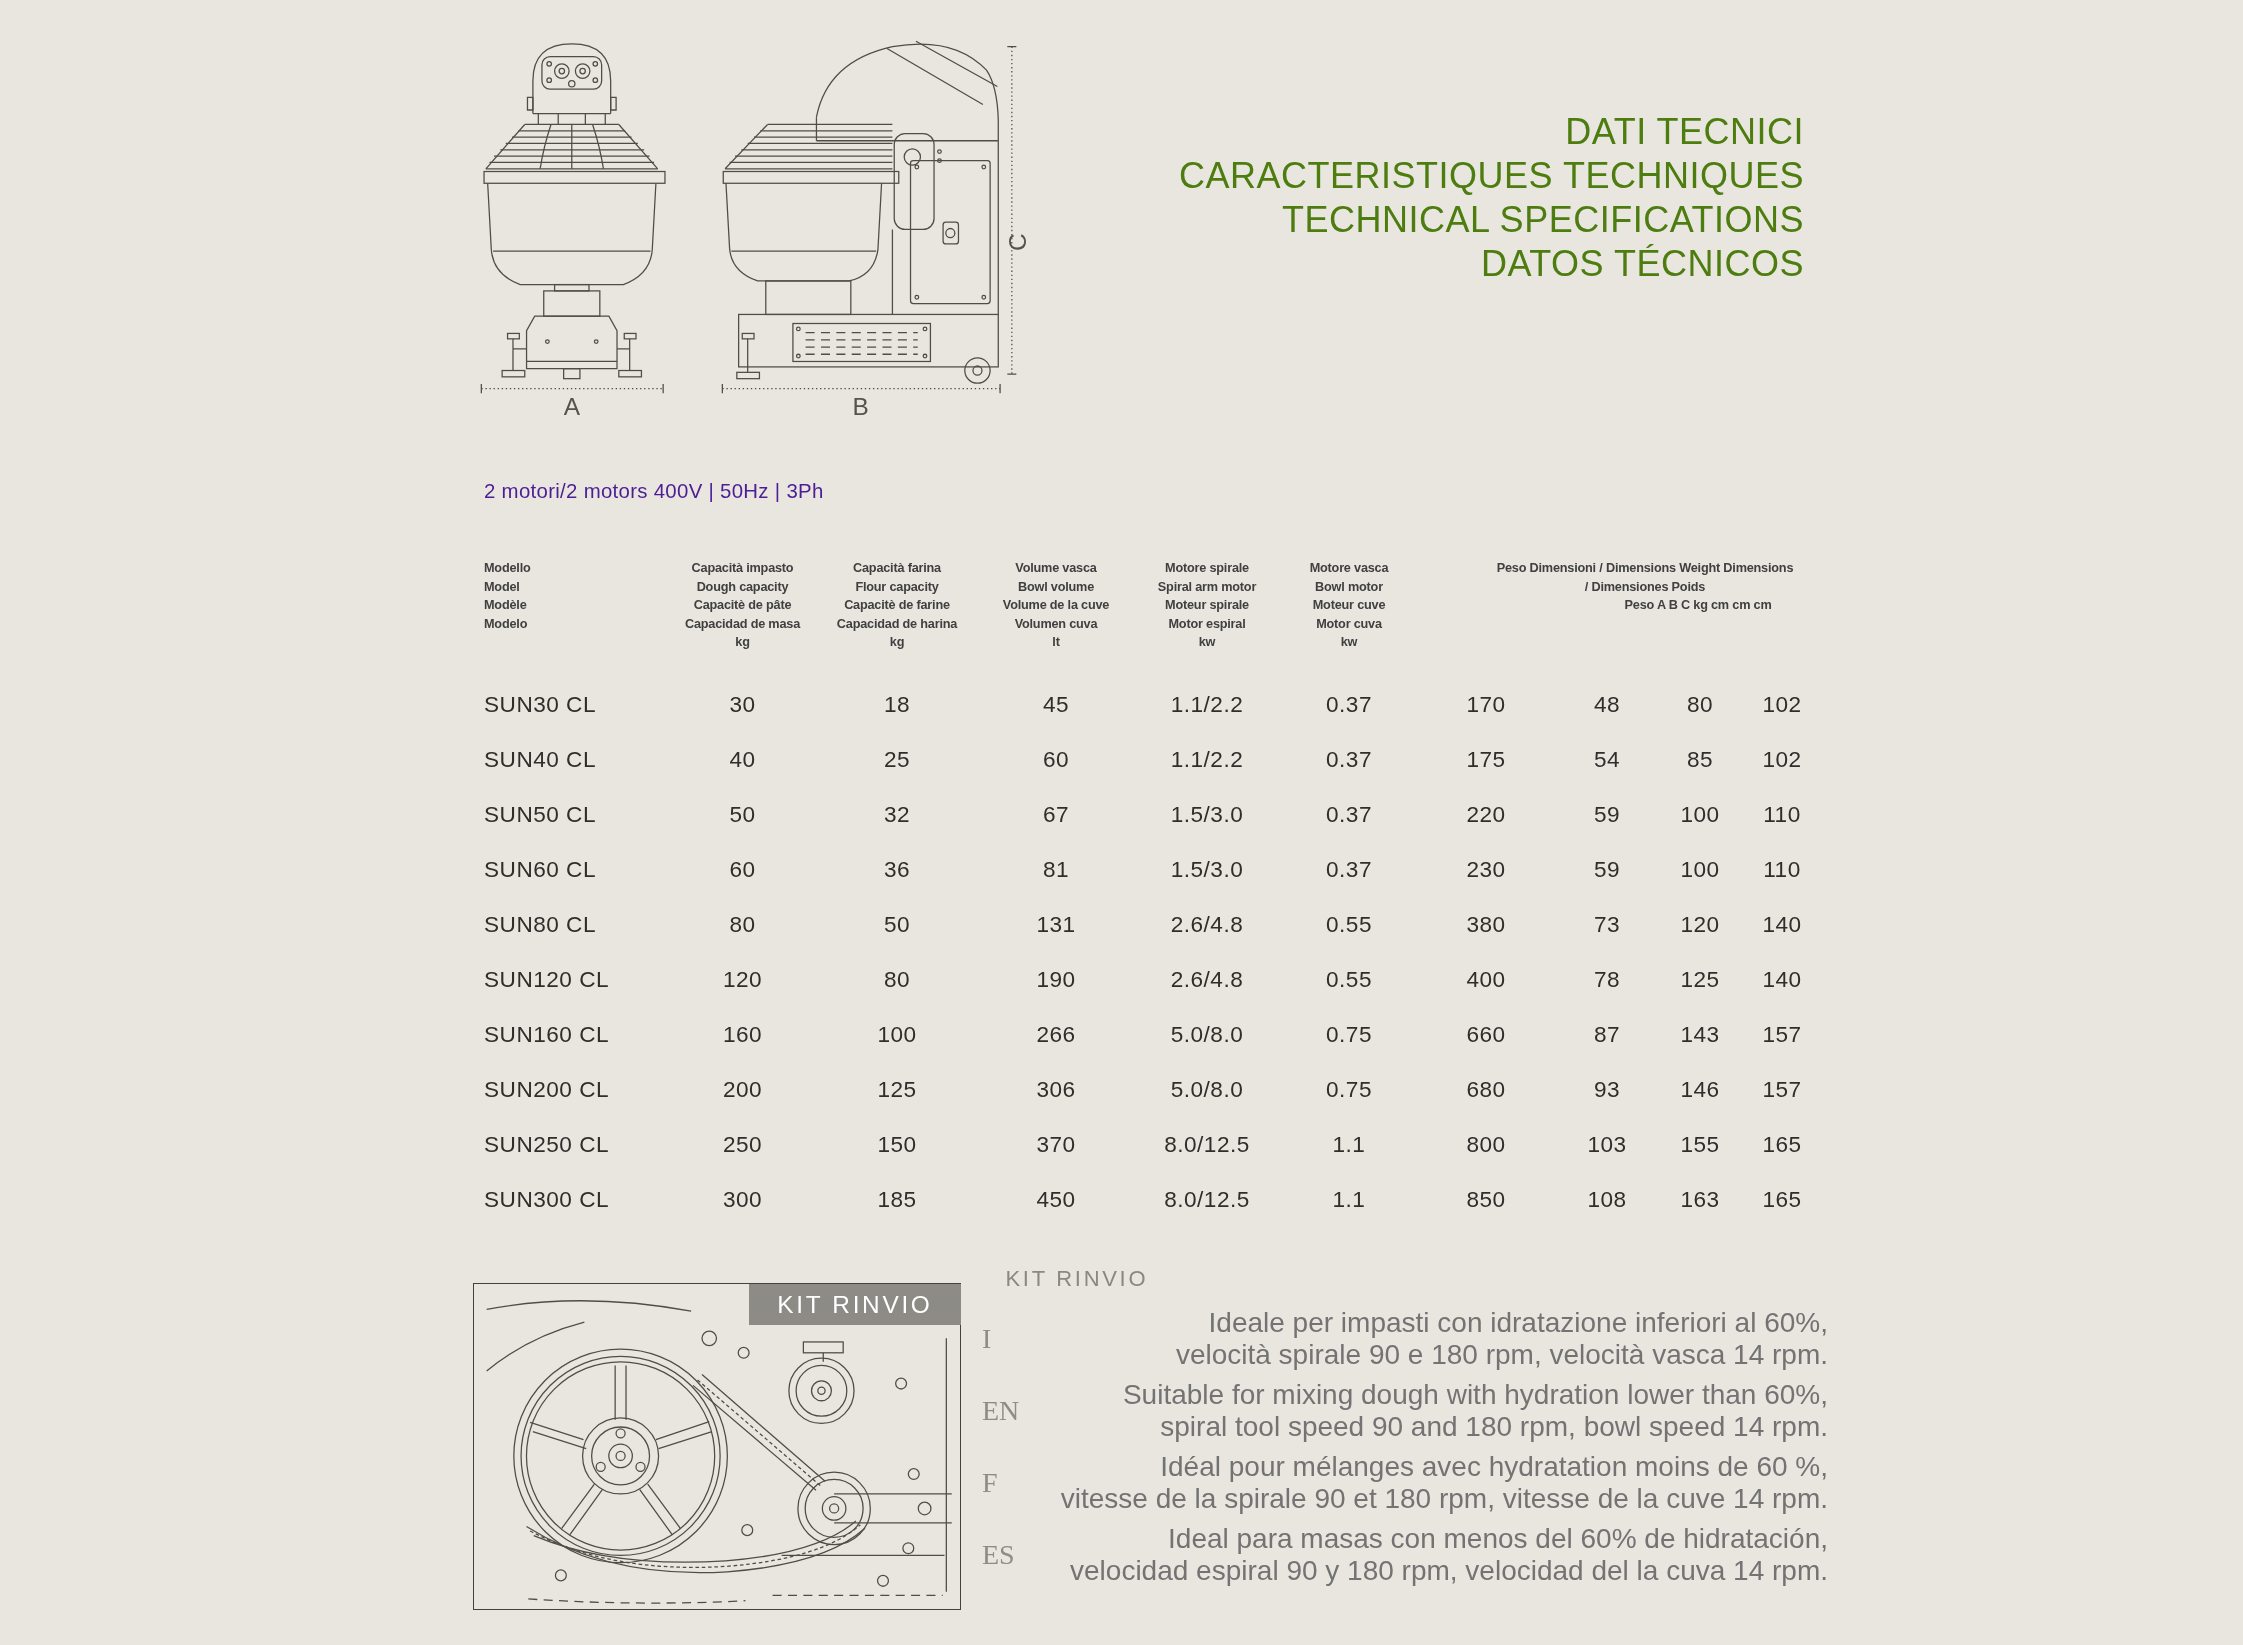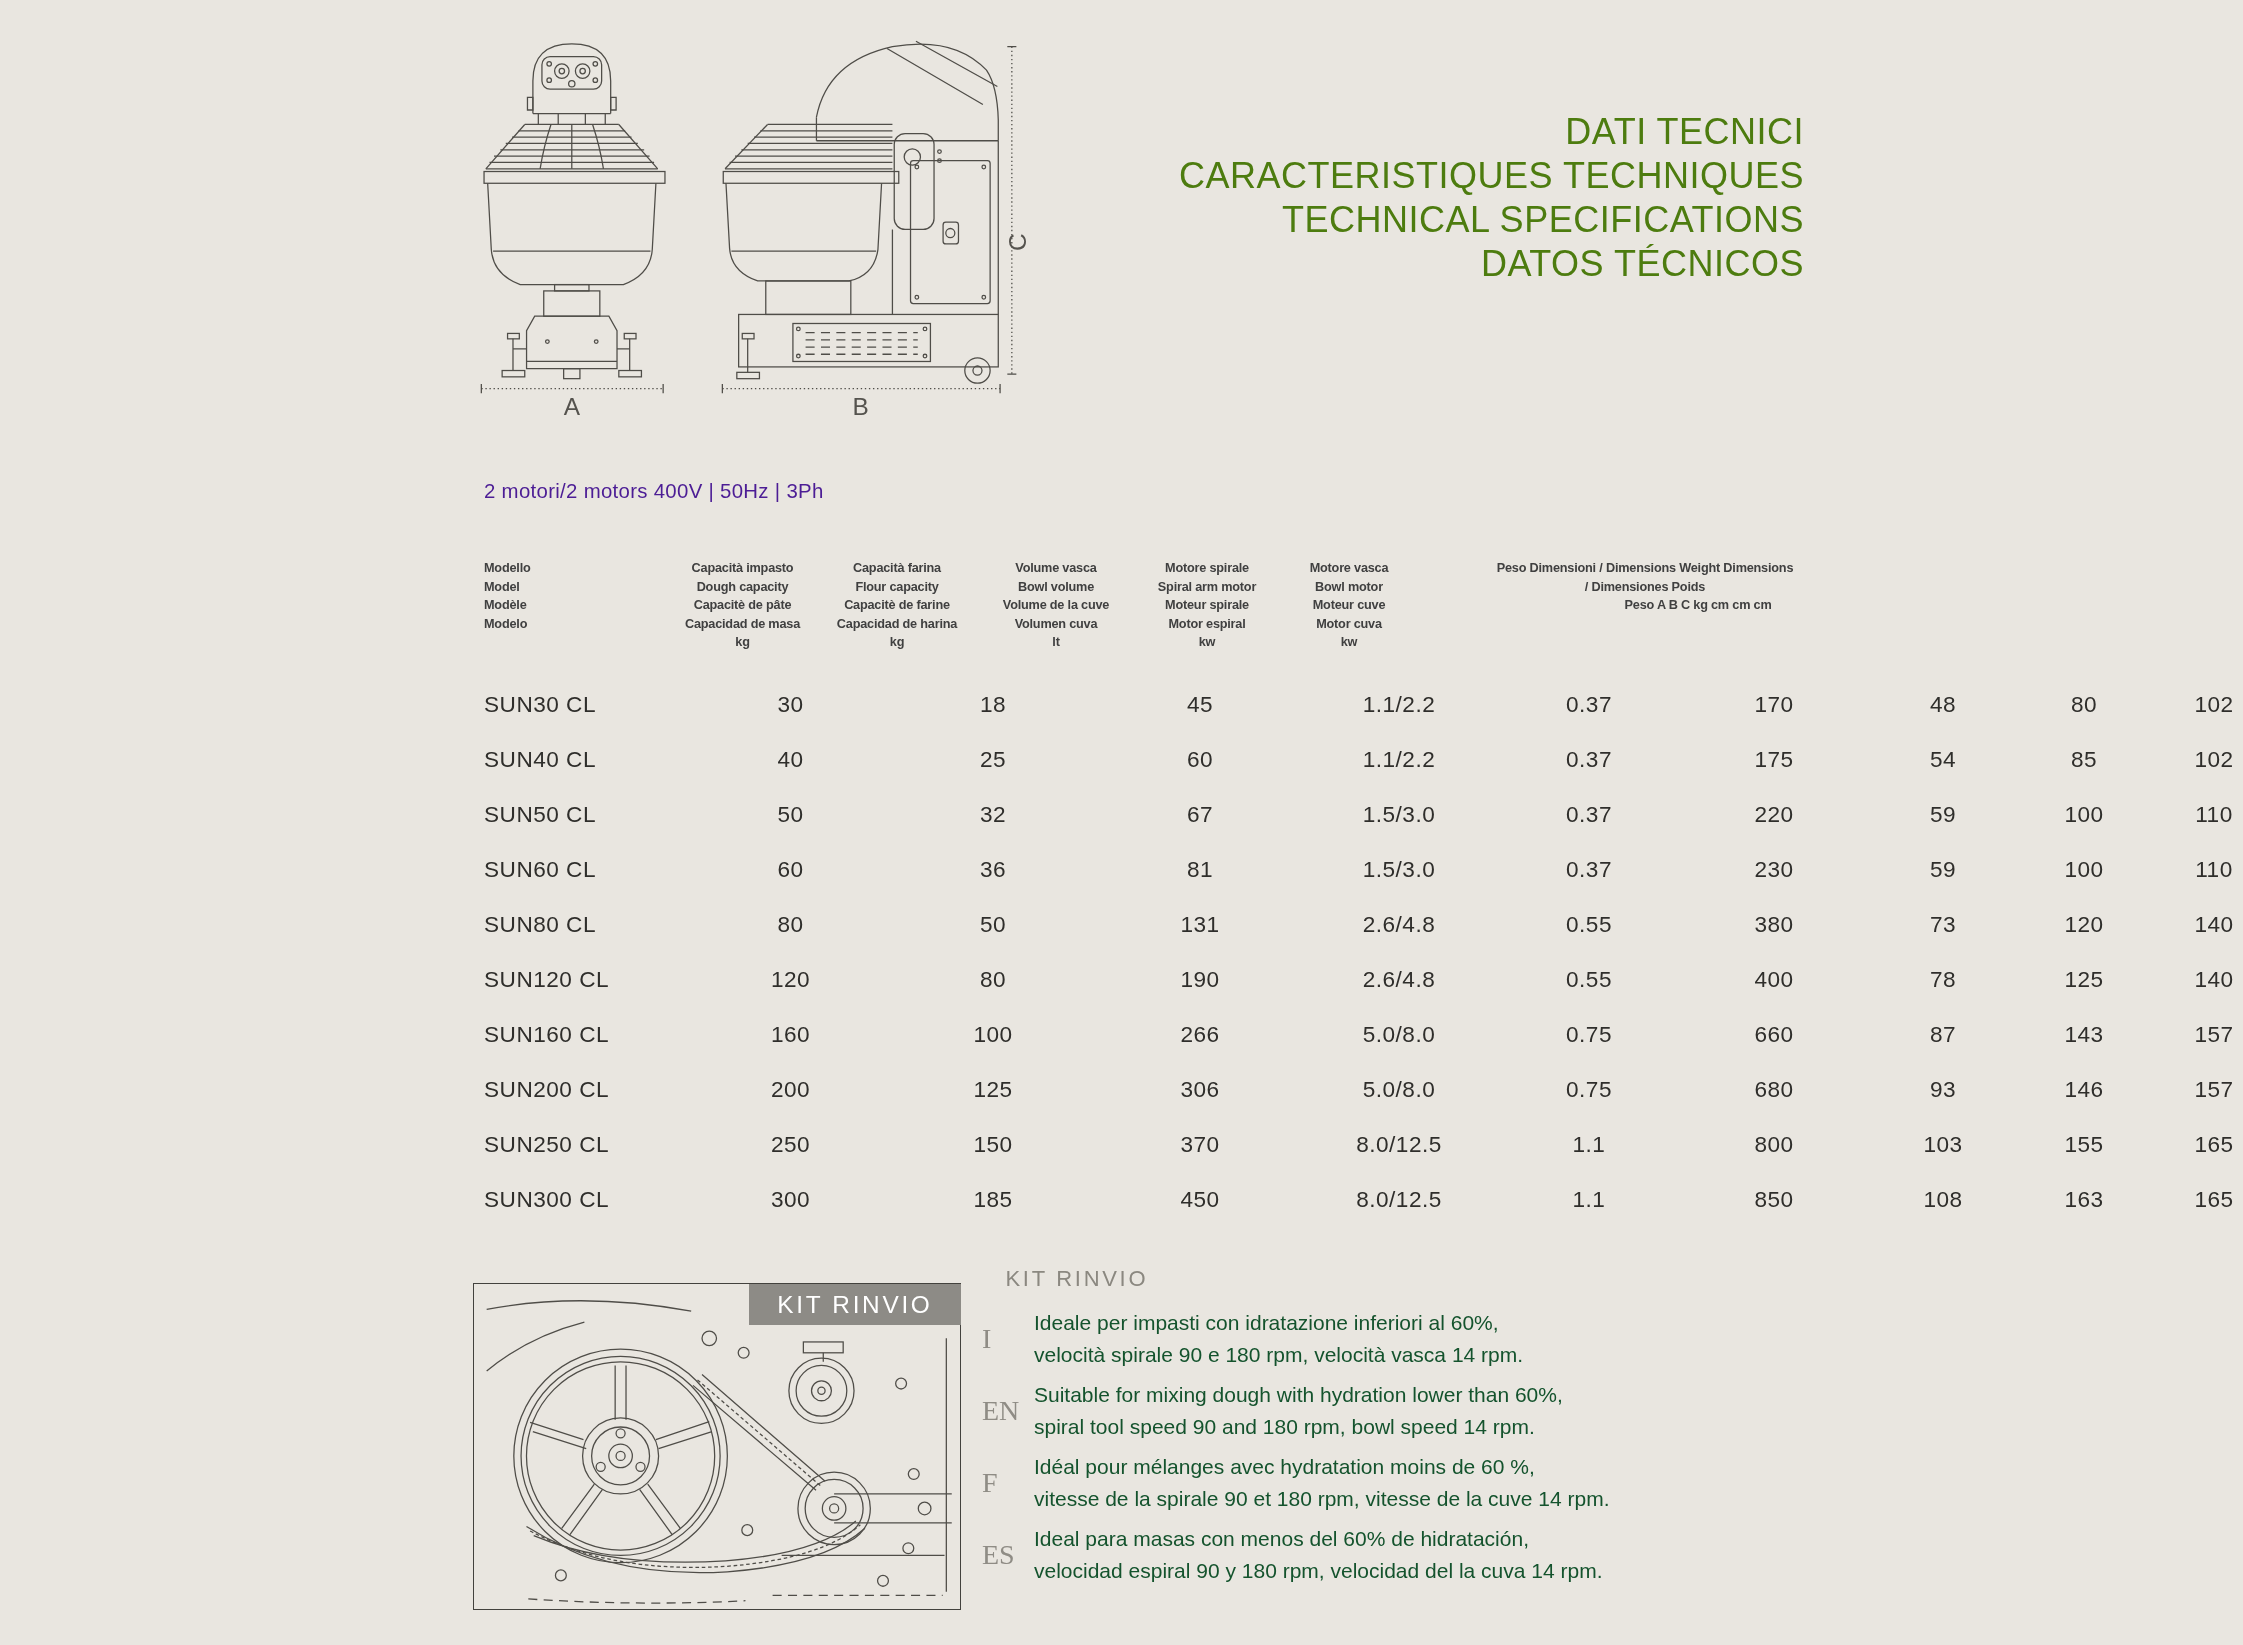--- a/index.html
+++ b/index.html
@@ -16,34 +16,34 @@
   .thead{position:absolute;left:484px;top:559px;width:1339px;display:grid;
          grid-template-columns:185px 147px 162px 156px 146px 138px 405px;
          font-size:12.7px;font-weight:700;line-height:18.5px;color:#404040;letter-spacing:-0.2px;}
   .hcol{text-align:center;white-space:nowrap;}
   .hcol.first{text-align:left;}
   .hcol.wg{text-align:center;padding-left:49px;}
   .wg-sub{margin-left:106px;}
 
   .tbody{position:absolute;left:484px;top:677px;width:1339px;}
   .trow{display:grid;grid-template-columns:185px 147px 162px 156px 146px 138px 136px 106px 80px 84px;
-        height:55px;align-items:center;gap:48px;}
+        height:55px;align-items:center;}
   .cell{text-align:center;font-size:22.6px;color:#2f2e2b;letter-spacing:0.5px;white-space:nowrap;}
   .cell.c-model{text-align:left;}
 
   .kit-box{position:absolute;left:473px;top:1283px;width:488px;height:327px;
            border:1.8px solid #43423e;box-sizing:border-box;}
   .kit-label{position:absolute;top:0;right:-0.9px;width:212px;height:41px;background:#8d8b86;
              color:#ffffff;font-size:24.4px;letter-spacing:2.7px;display:flex;align-items:center;
              justify-content:center;}
   .kit-text{position:absolute;left:982px;top:1266px;width:846px;}
   .kit-heading{margin-left:23.5px;font-size:22px;letter-spacing:2.7px;color:#8b8880;margin-bottom:14.5px;}
   .kit-paragraph{display:flex;align-items:center;margin-bottom:8.1px;}
   .lang{flex:none;width:52px;font-family:"Liberation Serif",serif;font-size:28px;color:#8f8c85;}
-  .ptext{flex:1;text-align:left;font-size:21px;line-height:32px;color:#14532d;}
+  .ptext{flex:1;text-align:right;font-size:28px;line-height:32px;color:#737373;}
   .dim-label{font-size:27px;}
   .dotted{stroke-dasharray:1.5,3;}
   .dash{stroke-dasharray:10,7;}
   .sketch-dash{stroke-dasharray:4,3;}
 </style>
 </head>
 <body>
 
 <div class="page">
 

